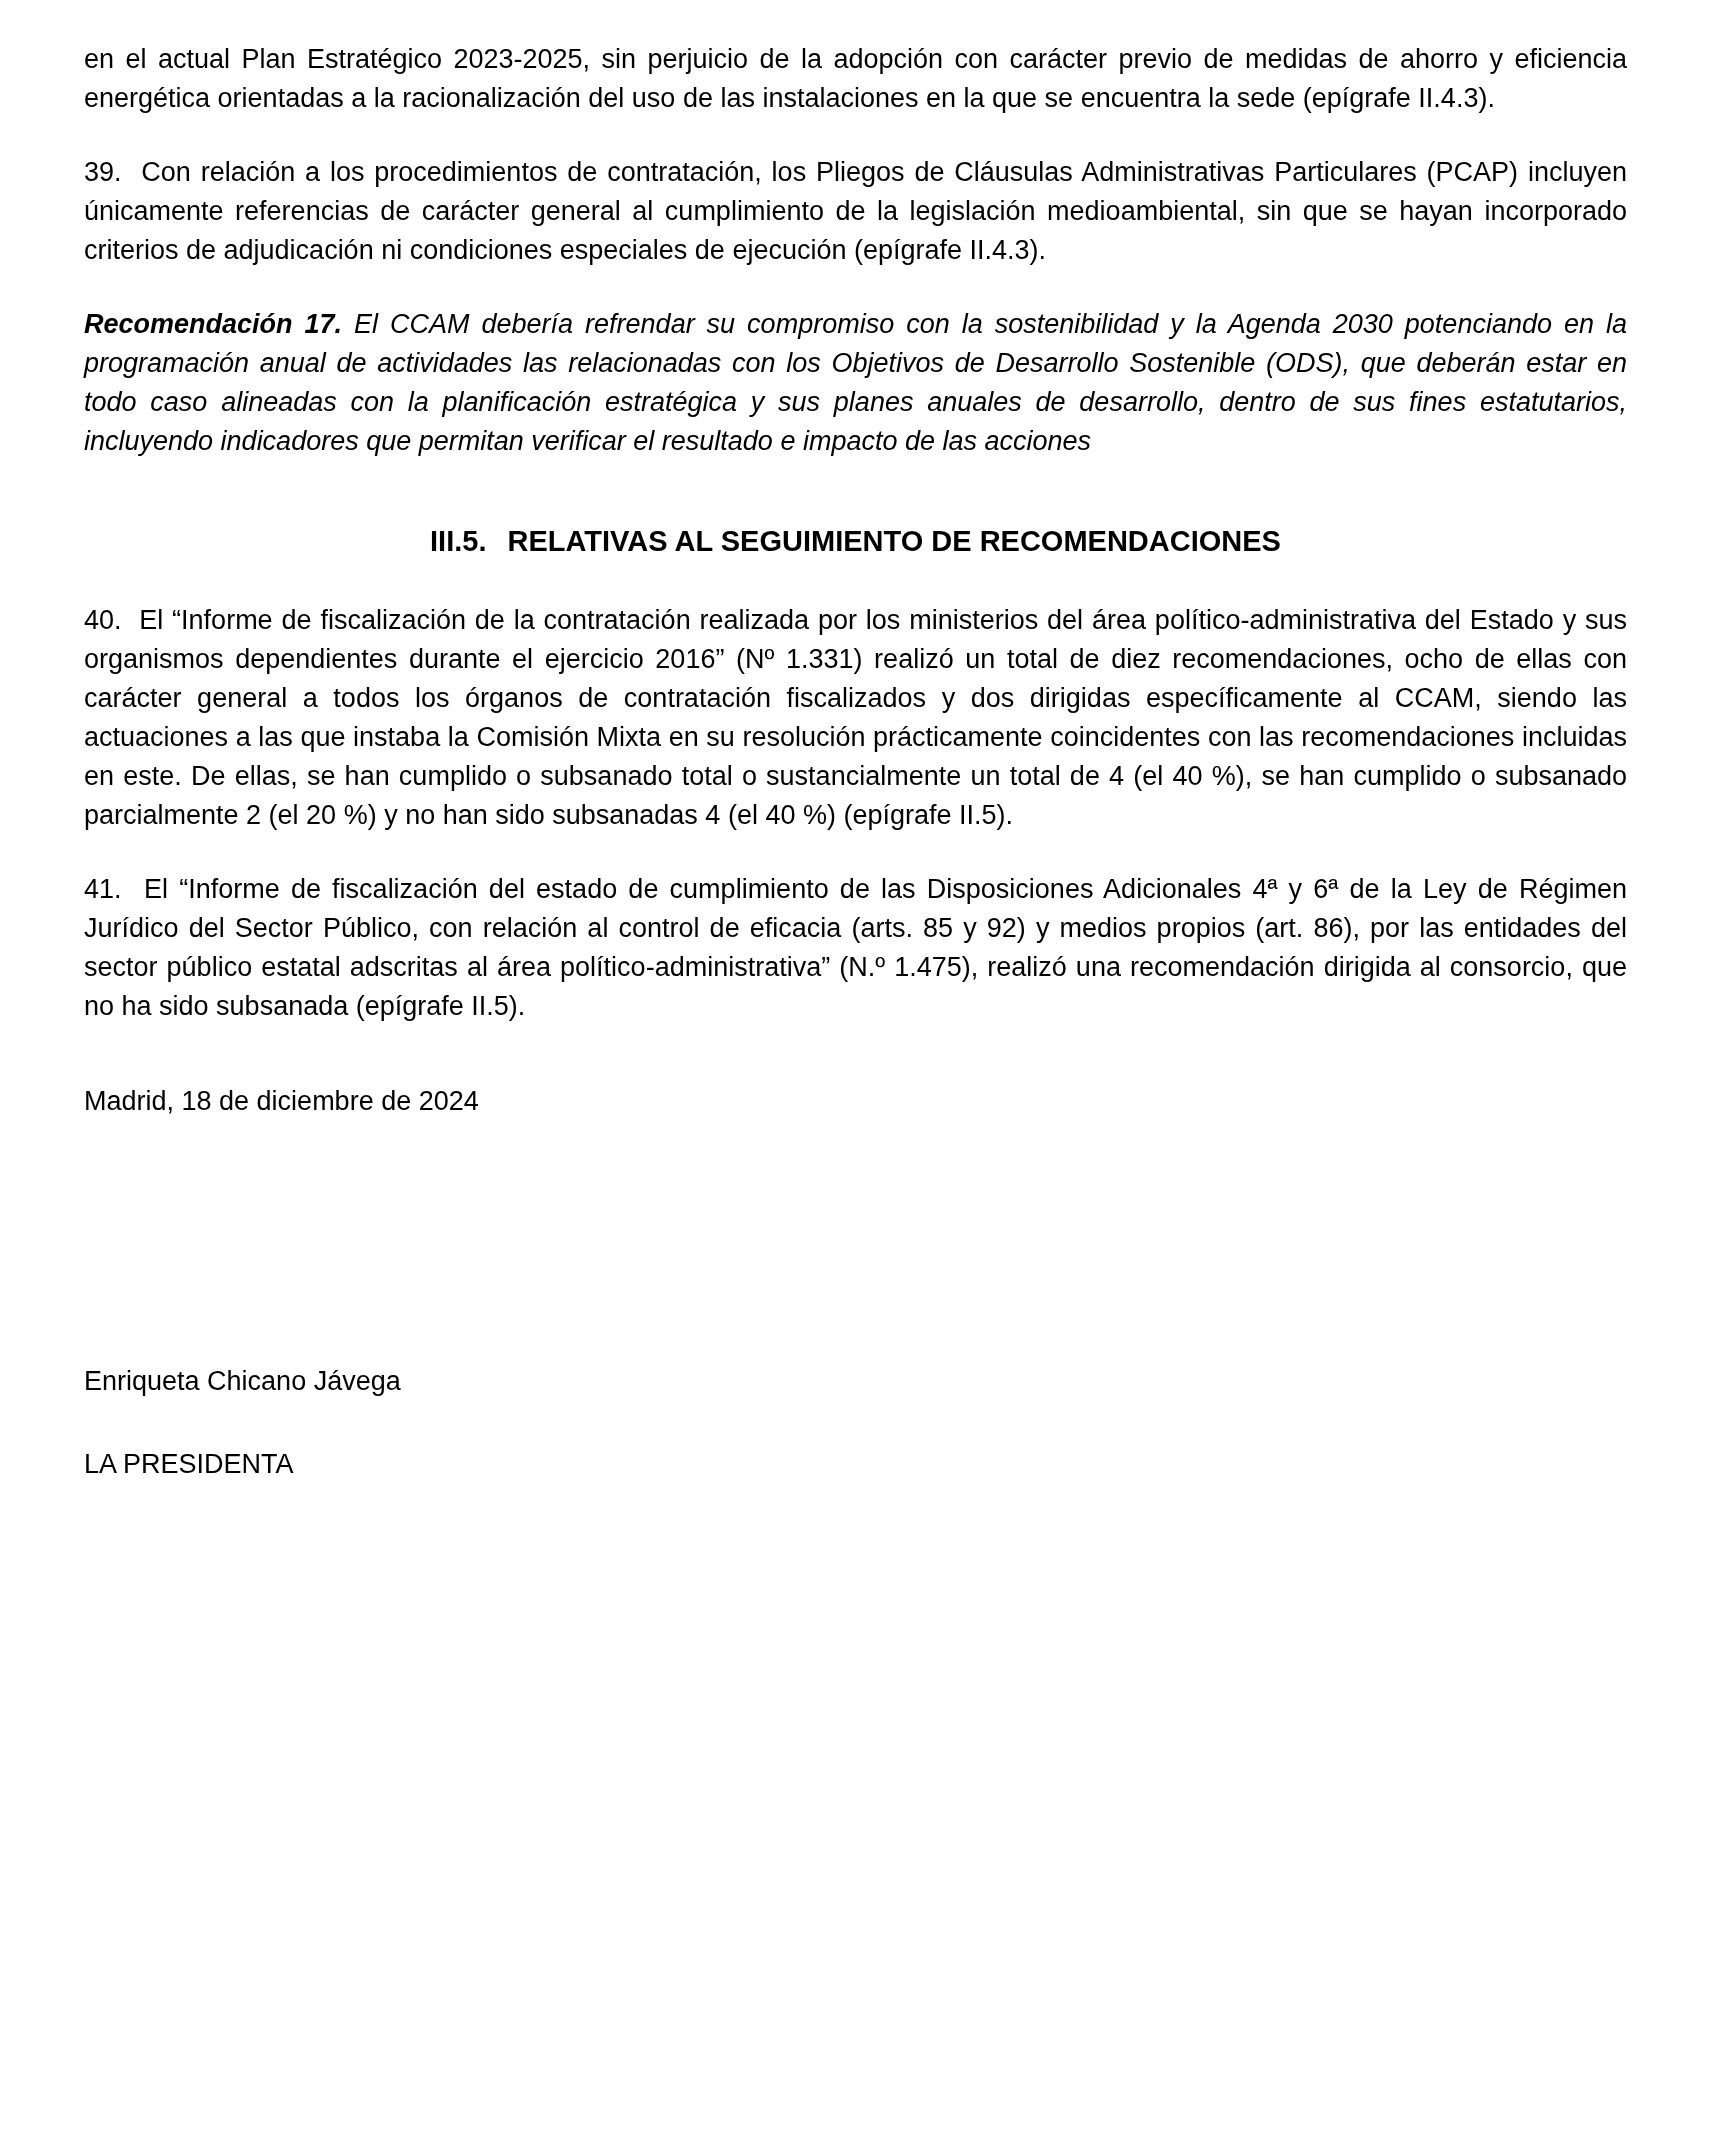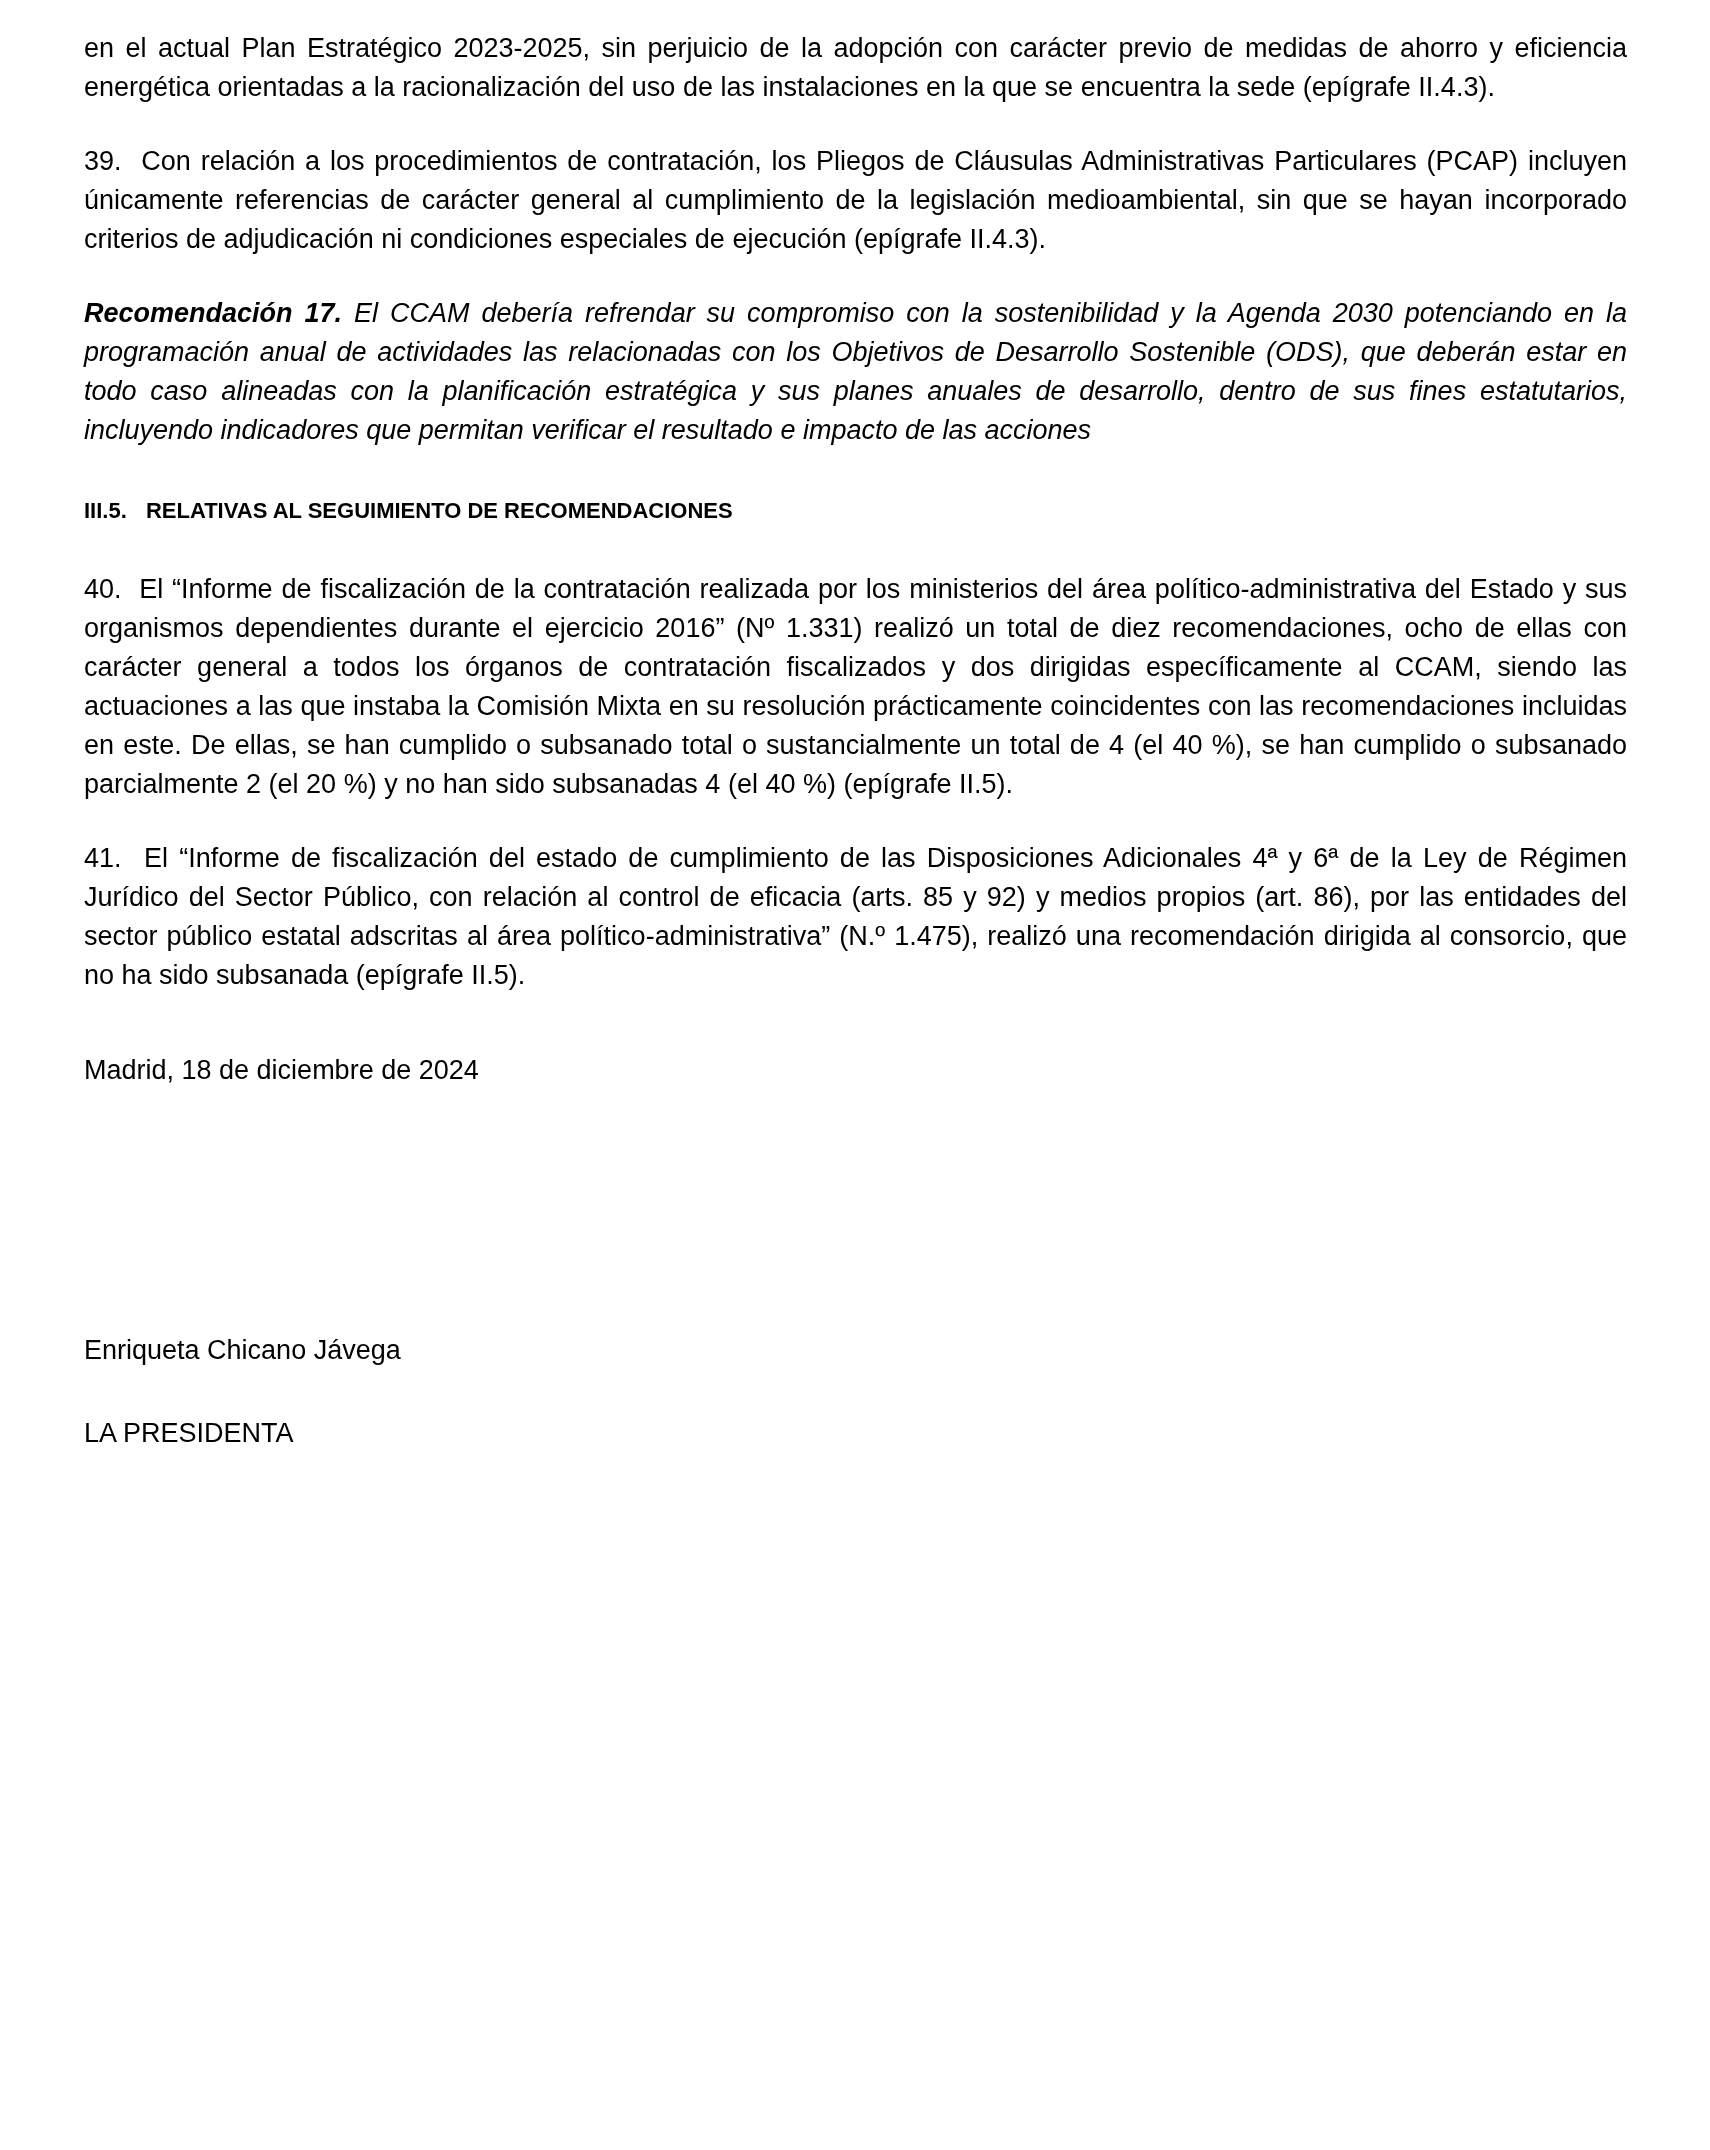--- a/index.html
+++ b/index.html
@@ -5,43 +5,43 @@
   html, body {
     margin: 0;
     padding: 0;
     background: #ffffff;
   }
   .page {
     position: relative;
     width: 1711px;
     height: 2151px;
     box-sizing: border-box;
-    padding: 29px 84px 0 84px;
+    padding: 40px 84px 0 84px;
     background: #ffffff;
     color: #000000;
     font-family: "Liberation Sans", sans-serif;
     font-size: 27px;
     line-height: 39px;
     overflow: hidden;
   }
   .para {
     margin: 0 0 35px 0;
     text-align: justify;
   }
   .rec {
     font-style: italic;
   }
   .rec-label {
     font-weight: bold;
   }
   .heading {
-    font-size: 22px;
+    font-size: 29px;
     font-weight: bold;
-    margin: 41px 0 40px 0;
-    text-align: left;
+    margin: 61px 0 40px 0;
+    text-align: center;
   }
   .heading .heading-number {
     display: inline-block;
     margin-right: 13px;
   }
   .center {
     text-align: left;
     margin: 0;
   }
   .dateline {

